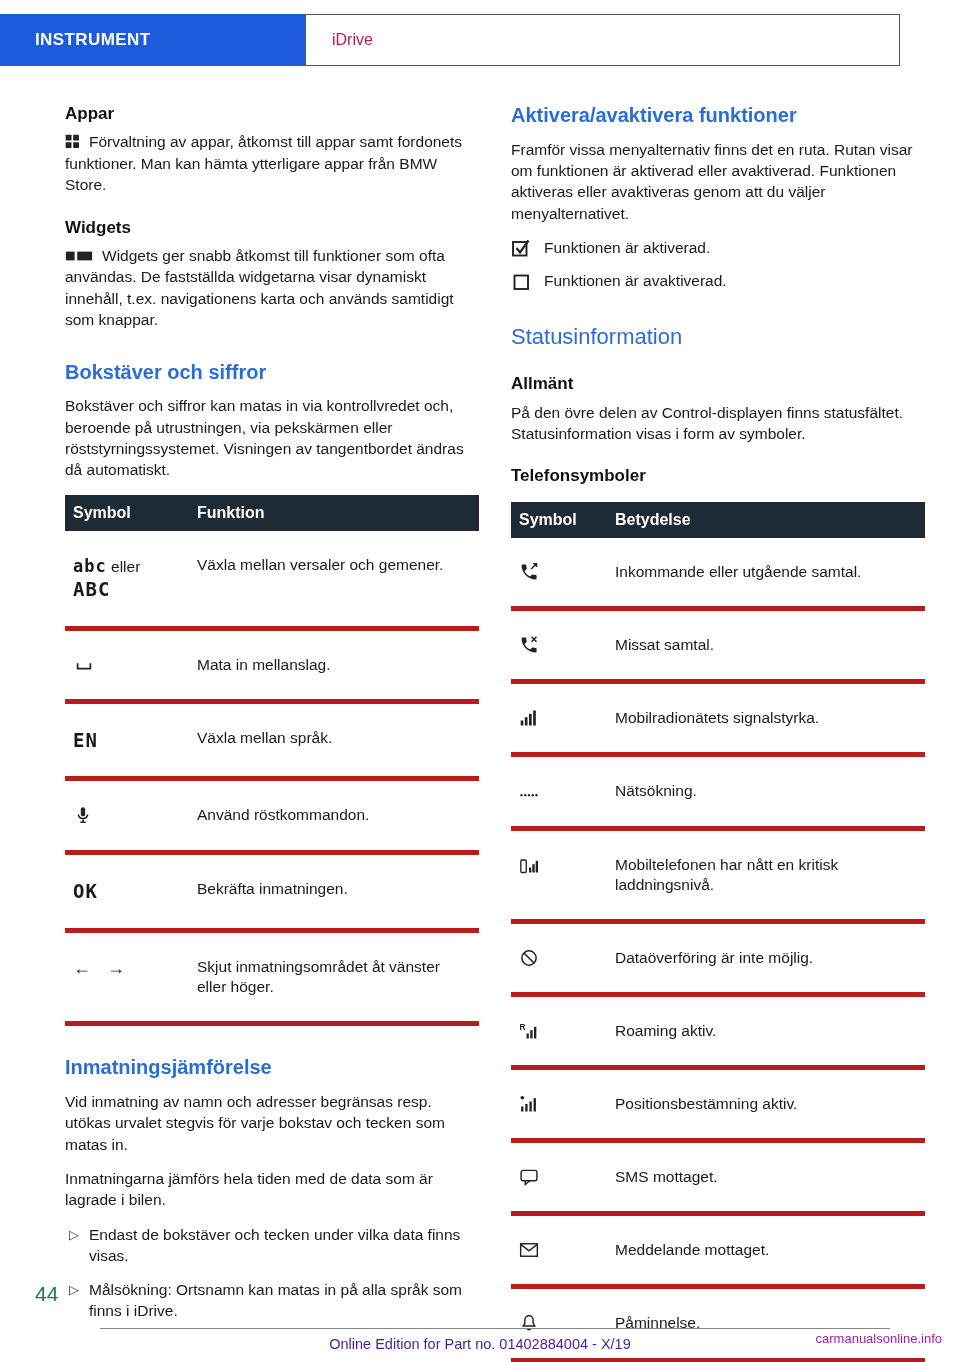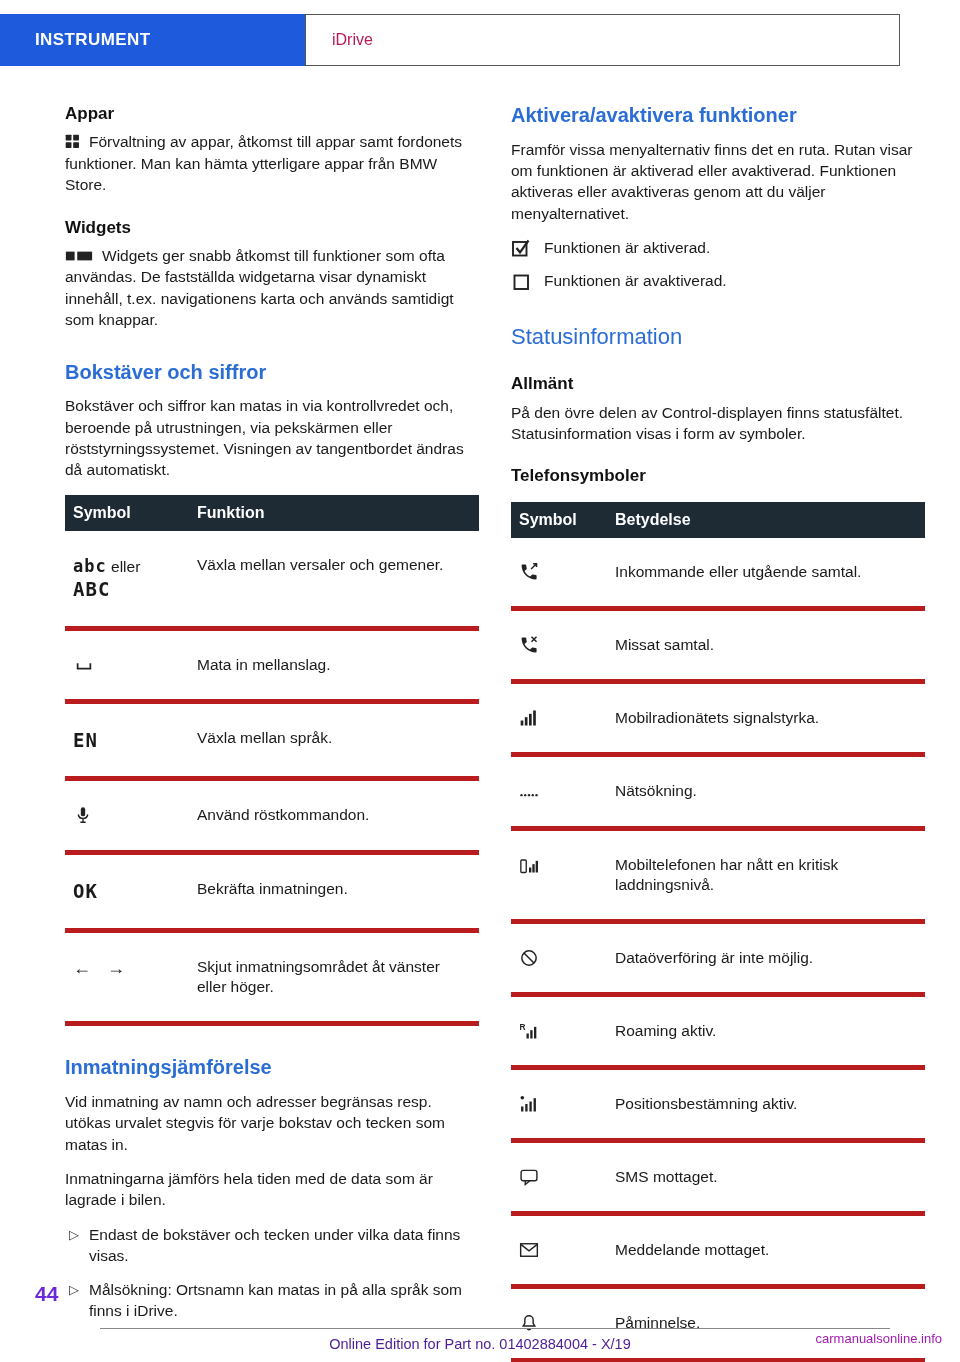--- a/index.html
+++ b/index.html
@@ -49,21 +49,21 @@
   .arrow { font-size:18px; color:#222; margin-right:16px; font-weight:bold; }
   .iconcell svg { display:block; }
   
   .checkrow { display:flex; align-items:center; gap:12px; margin:2px 0 12px; }
   .checkrow svg { display:block; }
   
   .bullet { display:flex; margin:0 0 12px; }
   .bullet::before { content:"▷"; color:#333; font-size:13px; margin:2px 10px 0 4px; }
   .bullet .btext { flex:1; }
   
-  .pagenum { position:absolute; left:35px; top:1280px; font-size:21px; font-weight:bold; color:#6d28d9; }
+  .pagenum { position:absolute; left:35px; top:1280px; font-size:21px; font-weight:normal; color:#15803d; }
   .footrule { position:absolute; left:100px; top:1328px; width:790px; border-top:1px solid #888; }
   .edition { position:absolute; left:0; top:1334px; width:100%; text-align:center; font-size:14.5px; color:#4c1d95; }
   .watermark { position:absolute; right:18px; top:1330px; font-size:13px; color:#a21caf; }
 </style>
 </head>
 <body>
 
 <div class="page">
 
   <header class="header">

